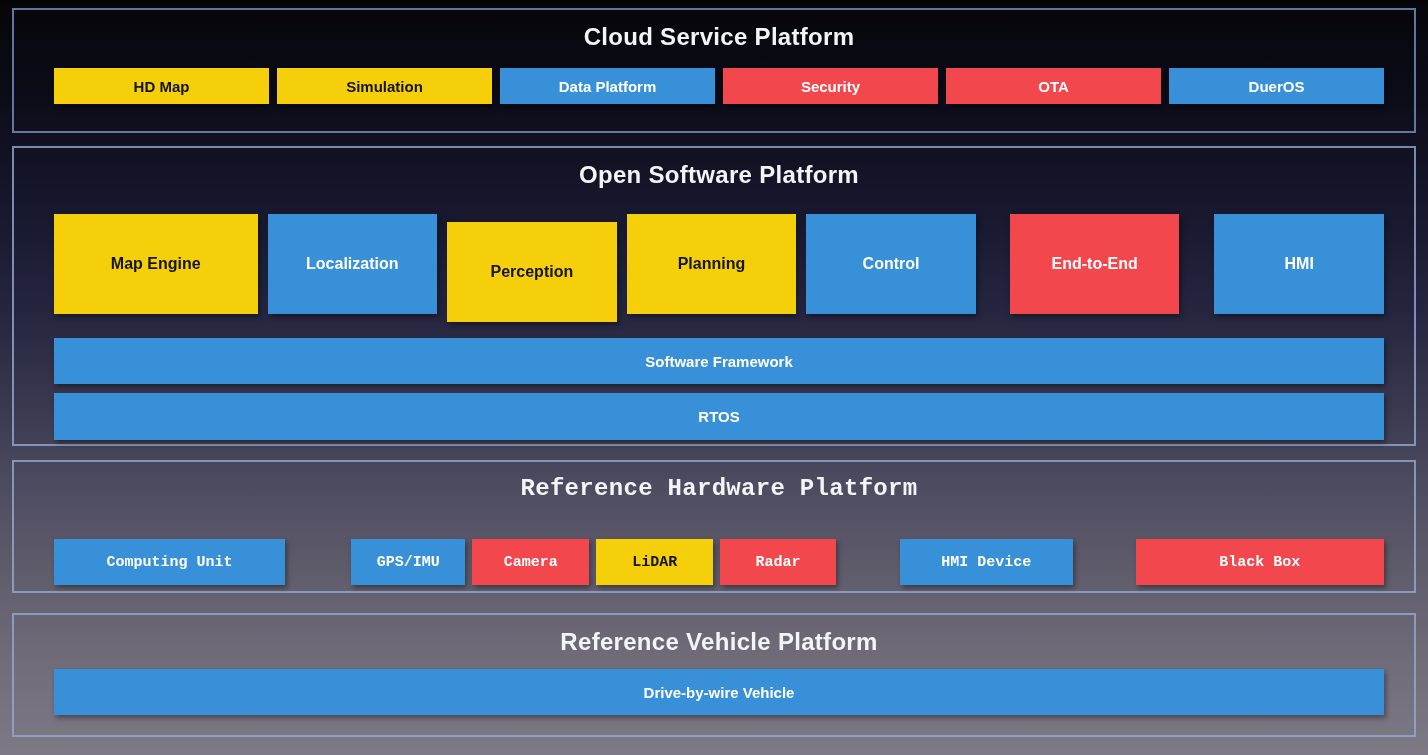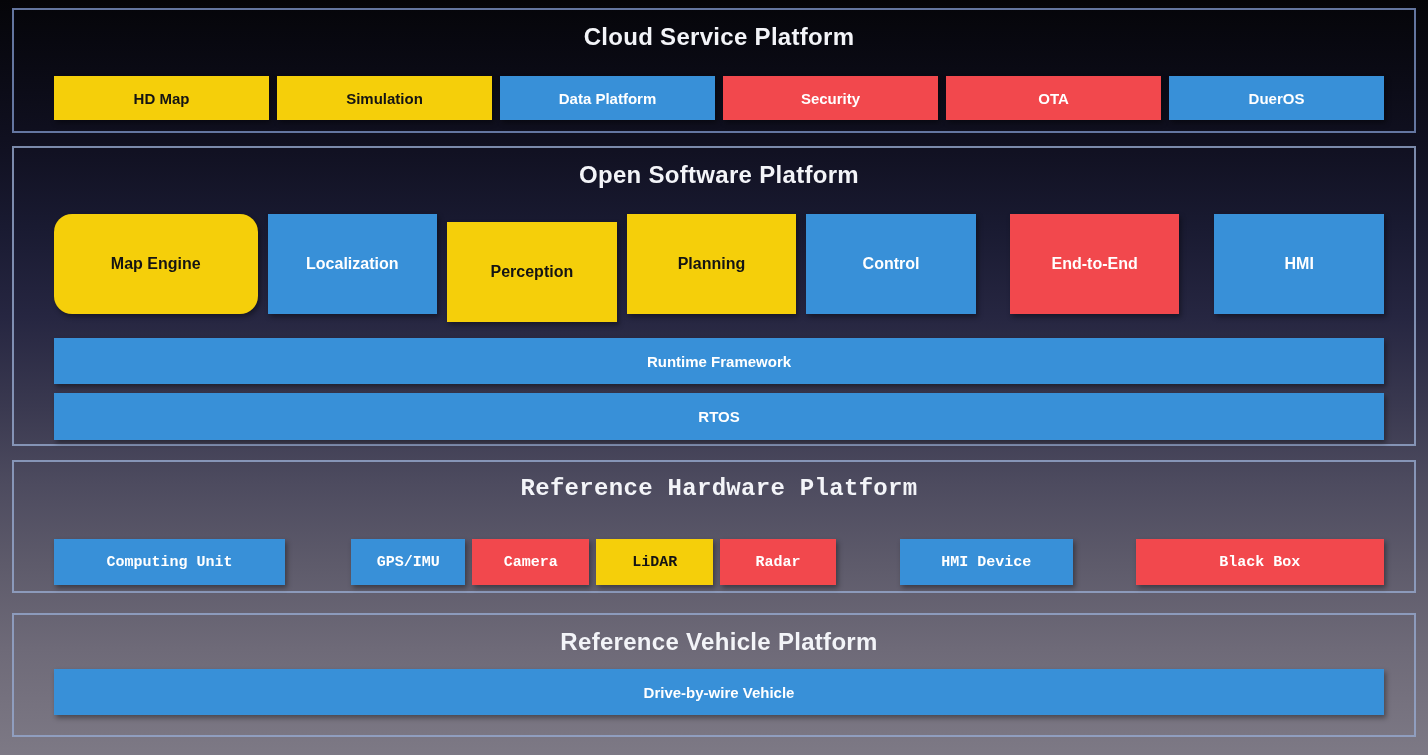--- a/index.html
+++ b/index.html
@@ -32,25 +32,25 @@
   .row{display:flex;}
   .box,.bar{
     display:flex;align-items:center;justify-content:center;
     font-weight:700;font-size:15px;
     box-sizing:border-box;
     box-shadow:2px 3px 5px rgba(0,0,0,0.38);
     text-align:center;
   }
   
   .row-cloud{gap:8px;margin-top:14px;}
-  .row-cloud .box{flex:1 1 0;height:44px;margin-top:8px;}
+  .row-cloud .box{flex:1 1 0;height:36px;}
   
   .row-sw{gap:10px;margin-top:22px;}
   .row-sw .box{flex:1 1 0;height:100px;font-size:16px;}
-  .row-sw .box:nth-child(1){flex:1.2 1 0;border-radius:18px;}
+  .row-sw .box:nth-child(1){flex:1.2 1 0;}
   .row-sw .box:nth-child(6){margin-left:24px;}
   .row-sw .box:nth-child(7){margin-left:25px;}
   
   .bars .bar{height:46px;}
   .bars-sw .bar:nth-child(1){margin-top:16px;}
   .bars-sw .bar:nth-child(2){margin-top:9px;height:47px;}
   
   .row-hw{gap:7px;margin-top:33px;}
   .row-hw .box{height:46px;flex:0 1 auto;}
   .row-hw .box:nth-child(1){width:238px;}
@@ -85,21 +85,21 @@
     <div class="row row-sw">
         <div class="box c-yellow" style="background: rgb(245, 207, 10); color: rgb(20, 20, 20);">Map Engine</div>
         <div class="box c-blue" style="background: rgb(56, 144, 216); color: rgb(255, 255, 255);">Localization</div>
         <div class="box c-yellow" style="background: rgb(245, 207, 10); color: rgb(20, 20, 20); margin-top: 8px;">Perception</div>
         <div class="box c-yellow" style="background: rgb(245, 207, 10); color: rgb(20, 20, 20);">Planning</div>
         <div class="box c-blue" style="background: rgb(56, 144, 216); color: rgb(255, 255, 255);">Control</div>
         <div class="box c-red" style="background: rgb(242, 72, 77); color: rgb(255, 255, 255);">End-to-End</div>
         <div class="box c-blue" style="background: rgb(56, 144, 216); color: rgb(255, 255, 255);">HMI</div>
       </div>
     <div class="bars bars-sw">
-        <div class="bar c-blue" style="background: rgb(56, 144, 216); color: rgb(255, 255, 255);">Runtime Framework</div>
+        <div class="bar c-blue" style="background: rgb(56, 144, 216); color: rgb(255, 255, 255);">Software Framework</div>
         <div class="bar c-blue" style="background: rgb(56, 144, 216); color: rgb(255, 255, 255);">RTOS</div>
       </div>
   </section>
 
   <section class="panel panel-hw">
     <h2 class="title">Reference Hardware Platform</h2>
     <div class="row row-hw">
         <div class="box c-blue" style="background: rgb(56, 144, 216); color: rgb(255, 255, 255);">Computing Unit</div>
         <div class="box c-blue" style="background: rgb(56, 144, 216); color: rgb(255, 255, 255);">GPS/IMU</div>
         <div class="box c-red" style="background: rgb(242, 72, 77); color: rgb(255, 255, 255);">Camera</div>

